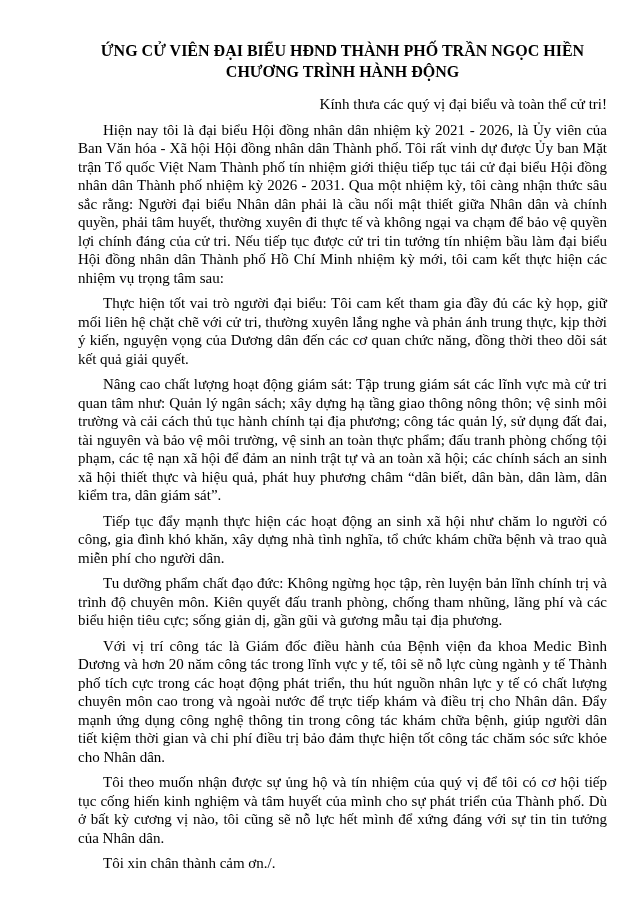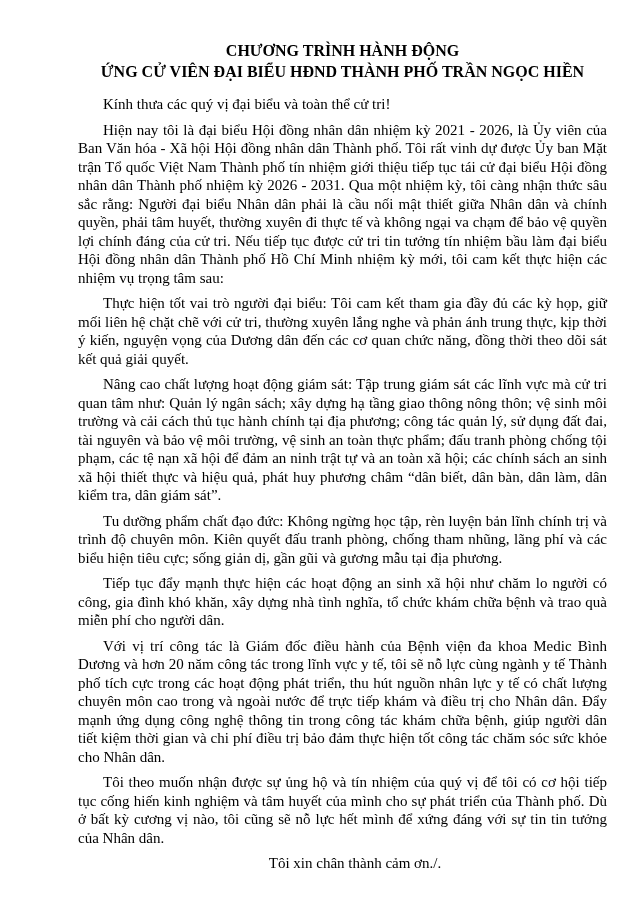--- a/index.html
+++ b/index.html
@@ -30,42 +30,42 @@
     white-space: nowrap;
   }
   .body-text p {
     font-size: 15px;
     line-height: 18.5px;
     text-align: justify;
     text-indent: 25px;
     margin: 0 0 7px 0;
   }
   .body-text p.salutation {
-    text-align: left;
+    text-align: right;
   }
   .body-text p.closing {
-    text-align: center;
+    text-align: left;
     margin-top: 2px;
   }
 </style>
 </head>
 <body>
 
 <div class="page">
 
   <h1 class="doc-title">
+    <span class="title-line">ỨNG CỬ VIÊN ĐẠI BIỂU HĐND THÀNH PHỐ TRẦN NGỌC HIỀN</span>
     <span class="title-line">CHƯƠNG TRÌNH HÀNH ĐỘNG</span>
-    <span class="title-line">ỨNG CỬ VIÊN ĐẠI BIỂU HĐND THÀNH PHỐ TRẦN NGỌC HIỀN</span>
   </h1>
 
   <div class="body-text">
     <p class="salutation">Kính thưa các quý vị đại biểu và toàn thể cử tri!</p>
     <p>Hiện nay tôi là đại biểu Hội đồng nhân dân nhiệm kỳ 2021 - 2026, là Ủy viên của Ban Văn hóa - Xã hội Hội đồng nhân dân Thành phố. Tôi rất vinh dự được Ủy ban Mặt trận Tổ quốc Việt Nam Thành phố tín nhiệm giới thiệu tiếp tục tái cử đại biểu Hội đồng nhân dân Thành phố nhiệm kỳ 2026 - 2031. Qua một nhiệm kỳ, tôi càng nhận thức sâu sắc rằng: Người đại biểu Nhân dân phải là cầu nối mật thiết giữa Nhân dân và chính quyền, phải tâm huyết, thường xuyên đi thực tế và không ngại va chạm để bảo vệ quyền lợi chính đáng của cử tri. Nếu tiếp tục được cử tri tin tưởng tín nhiệm bầu làm đại biểu Hội đồng nhân dân Thành phố Hồ Chí Minh nhiệm kỳ mới, tôi cam kết thực hiện các nhiệm vụ trọng tâm sau:</p>
     <p>Thực hiện tốt vai trò người đại biểu: Tôi cam kết tham gia đầy đủ các kỳ họp, giữ mối liên hệ chặt chẽ với cử tri, thường xuyên lắng nghe và phản ánh trung thực, kịp thời ý kiến, nguyện vọng của Dương dân đến các cơ quan chức năng, đồng thời theo dõi sát kết quả giải quyết.</p>
     <p>Nâng cao chất lượng hoạt động giám sát: Tập trung giám sát các lĩnh vực mà cử tri quan tâm như: Quản lý ngân sách; xây dựng hạ tầng giao thông nông thôn; vệ sinh môi trường và cải cách thủ tục hành chính tại địa phương; công tác quản lý, sử dụng đất đai, tài nguyên và bảo vệ môi trường, vệ sinh an toàn thực phẩm; đấu tranh phòng chống tội phạm, các tệ nạn xã hội để đảm an ninh trật tự và an toàn xã hội; các chính sách an sinh xã hội thiết thực và hiệu quả, phát huy phương châm “dân biết, dân bàn, dân làm, dân kiểm tra, dân giám sát”.</p>
+    <p>Tiếp tục đẩy mạnh thực hiện các hoạt động an sinh xã hội như chăm lo người có công, gia đình khó khăn, xây dựng nhà tình nghĩa, tổ chức khám chữa bệnh và trao quà miễn phí cho người dân.</p>
     <p>Tu dưỡng phẩm chất đạo đức: Không ngừng học tập, rèn luyện bản lĩnh chính trị và trình độ chuyên môn. Kiên quyết đấu tranh phòng, chống tham nhũng, lãng phí và các biểu hiện tiêu cực; sống giản dị, gần gũi và gương mẫu tại địa phương.</p>
-    <p>Tiếp tục đẩy mạnh thực hiện các hoạt động an sinh xã hội như chăm lo người có công, gia đình khó khăn, xây dựng nhà tình nghĩa, tổ chức khám chữa bệnh và trao quà miễn phí cho người dân.</p>
     <p>Với vị trí công tác là Giám đốc điều hành của Bệnh viện đa khoa Medic Bình Dương và hơn 20 năm công tác trong lĩnh vực y tế, tôi sẽ nỗ lực cùng ngành y tế Thành phố tích cực trong các hoạt động phát triển, thu hút nguồn nhân lực y tế có chất lượng chuyên môn cao trong và ngoài nước để trực tiếp khám và điều trị cho Nhân dân. Đẩy mạnh ứng dụng công nghệ thông tin trong công tác khám chữa bệnh, giúp người dân tiết kiệm thời gian và chi phí điều trị bảo đảm thực hiện tốt công tác chăm sóc sức khỏe cho Nhân dân.</p>
     <p>Tôi theo muốn nhận được sự ủng hộ và tín nhiệm của quý vị để tôi có cơ hội tiếp tục cống hiến kinh nghiệm và tâm huyết của mình cho sự phát triển của Thành phố. Dù ở bất kỳ cương vị nào, tôi cũng sẽ nỗ lực hết mình để xứng đáng với sự tin tin tưởng của Nhân dân.</p>
     <p class="closing">Tôi xin chân thành cảm ơn./.</p>
   </div>
 
 </div>
 
 </body></html>

